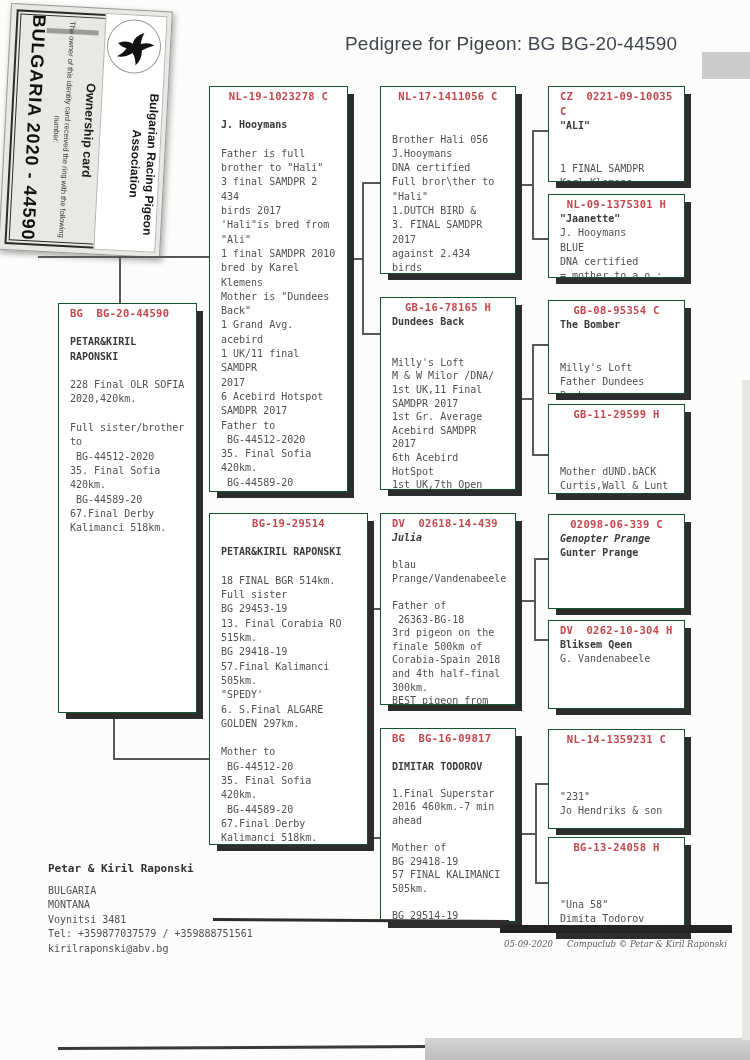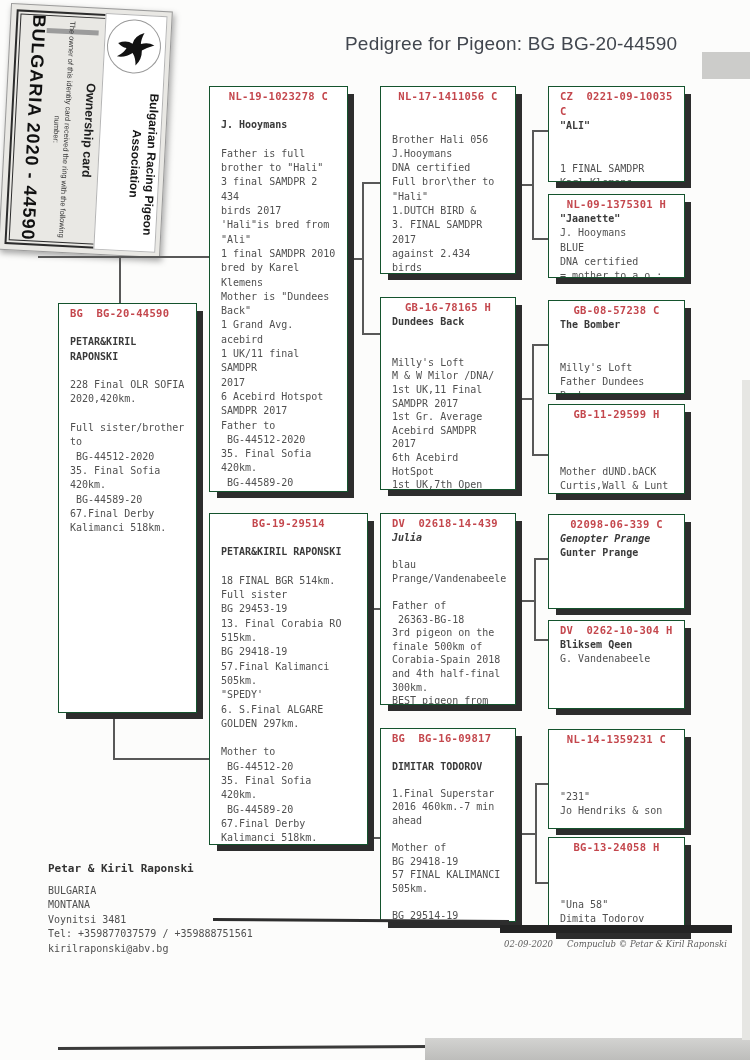--- a/index.html
+++ b/index.html
@@ -305,21 +305,21 @@
   </div>
   <div class="pbox b-gg2">
     <div class="phead center">NL-09-1375301 H</div>
     <div class="pname">"Jaanette"</div>
     <div class="pbody">J. Hooymans
 BLUE
 DNA certified
 = mother to a.o.:</div>
   </div>
   <div class="pbox b-gg3">
-    <div class="phead center">GB-08-57238 C</div>
+    <div class="phead center">GB-08-95354 C</div>
     <div class="pname">The Bomber</div>
     <div class="pbody">
 
 Milly's Loft
 Father Dundees Back</div>
   </div>
   <div class="pbox b-gg4">
     <div class="phead center">GB-11-29599 H</div>
     <div class="pname"></div>
     <div class="pbody">
@@ -360,21 +360,21 @@
   <div class="owner">
     <div class="owner-name">Petar &amp; Kiril Raponski</div>
     <div>BULGARIA</div>
     <div>MONTANA</div>
     <div>Voynitsi 3481</div>
     <div>Tel: +359877037579 / +359888751561</div>
     <div>kirilraponski@abv.bg</div>
   </div>
 
   <div class="credit">
-    <span>02-09-2020</span><span>Compuclub © Petar &amp; Kiril Raponski</span>
+    <span>05-09-2020</span><span>Compuclub © Petar &amp; Kiril Raponski</span>
   </div>
 
   <div class="artifact streak1"></div>
   <div class="artifact streak2"></div>
   <div class="artifact bottom-line"></div>
   <div class="artifact corner-br"></div>
   <div class="artifact corner-tr"></div>
   <div class="artifact edge-r"></div>
 
 </div>

